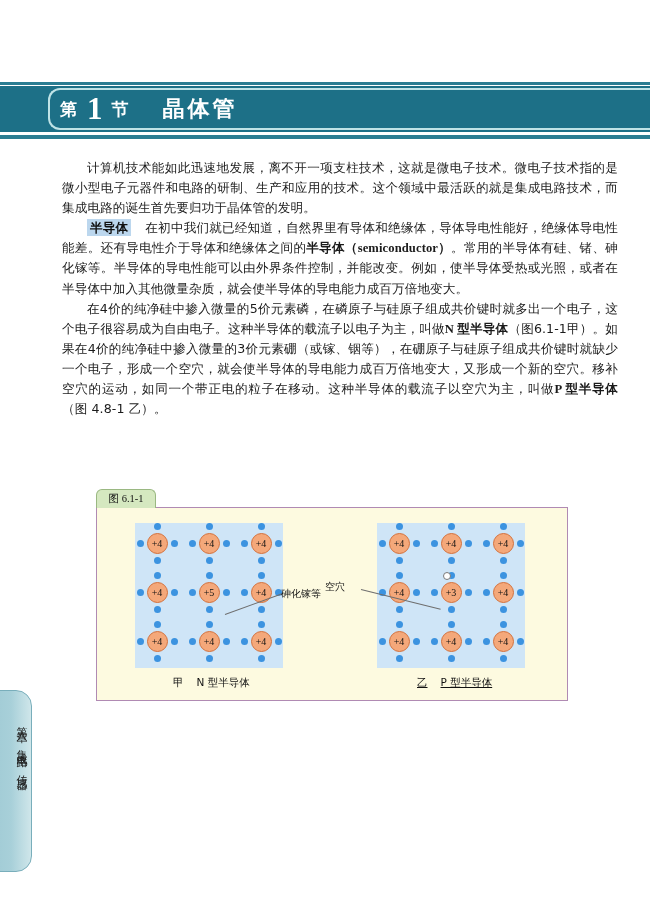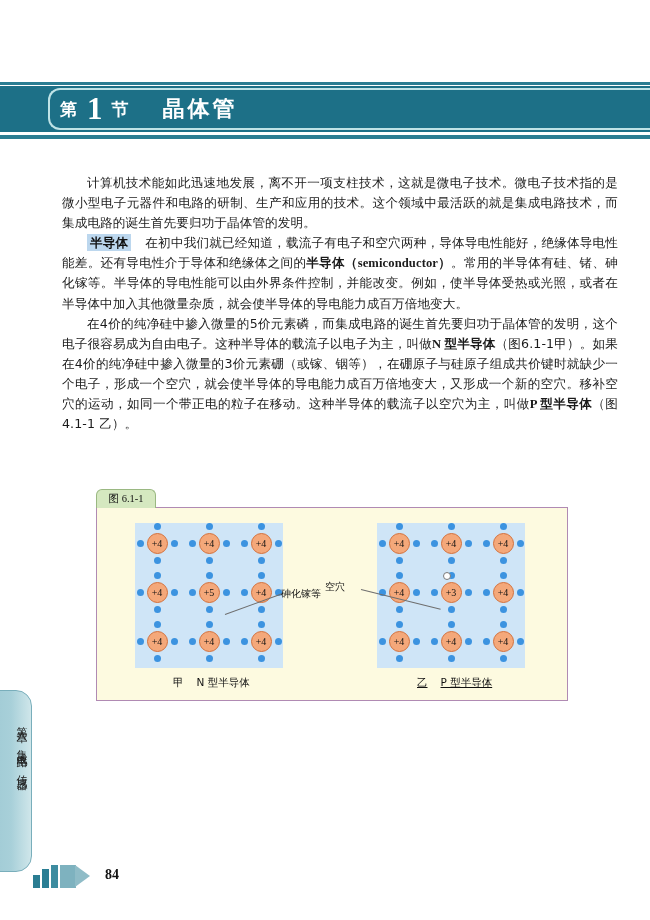--- a/index.html
+++ b/index.html
@@ -86,21 +86,21 @@
   }
   .hdr-title {
     font-size: 22px;
     letter-spacing: 3px;
   }
 
   
   .content {
     position: absolute;
     left: 62px;
-    top: 173px;
+    top: 158px;
     width: 556px;
   }
   p.para {
     font-size: 12.6px;
     line-height: 20.1px;
     color: #1b1b1b;
     text-align: justify;
     text-indent: 25px;
     font-family: "DejaVu Sans", "Liberation Sans", sans-serif;
     letter-spacing: 0.1px;
@@ -306,26 +306,26 @@
     <span class="hdr-title">晶体管</span>
   </div>
 
   <div class="content">
 
     <p class="para">
       <span>计算机技术能如此迅速地发展，离不开一项支柱技术，这就是微电子技术。微电子技术指的是微小型电子元器件和电路的研制、生产和应用的技术。这个领域中最活跃的就是集成电路技术，而集成电路的诞生首先要归功于晶体管的发明。</span>
     </p>
 
     <p class="para">
-      <span class="term">半导体</span><span>在初中我们就已经知道，载流子有电子和空穴两种，导体导电性能好，绝缘体导电性能差。还有导电性介于导体和绝缘体之间的</span><span class="bold-en">半导体</span><span class="bold-en">（semiconductor）</span><span>。常用的半导体有硅、锗、砷化镓等。半导体的导电性能可以由外界条件控制，并能改变。例如，使半导体受热或光照，或者在半导体中加入其他微量杂质，就会使半导体的导电能力成百万倍地变大。</span>
+      <span class="term">半导体</span><span>在初中我们就已经知道，自然界里有导体和绝缘体，导体导电性能好，绝缘体导电性能差。还有导电性介于导体和绝缘体之间的</span><span class="bold-en">半导体</span><span class="bold-en">（semiconductor）</span><span>。常用的半导体有硅、锗、砷化镓等。半导体的导电性能可以由外界条件控制，并能改变。例如，使半导体受热或光照，或者在半导体中加入其他微量杂质，就会使半导体的导电能力成百万倍地变大。</span>
     </p>
 
 
     <p class="para">
-      <span>在4价的纯净硅中掺入微量的5价元素磷，而集成电路的诞生首先要归功于晶体管的发明，这个电子很容易成为自由电子。这种半导体的载流子以电子为主，叫做</span><span class="bold-en">N 型半导体</span><span>（图6.1-1甲）。如果在4价的纯净硅中掺入微量的3价元素硼（或镓、铟等），在硼原子与硅原子组成共价键时就缺少一个电子，形成一个空穴，就会使半导体的导电能力成百万倍地变大，又形成一个新的空穴。移补空穴的运动，如同一个带正电的粒子在移动。这种半导体的载流子以空穴为主，叫做</span><span class="bold-en">P 型半导体</span><span>（图 4.1-1 乙）。</span>
+      <span>在4价的纯净硅中掺入微量的5价元素磷，在磷原子与硅原子组成共价键时就多出一个电子，这个电子很容易成为自由电子。这种半导体的载流子以电子为主，叫做</span><span class="bold-en">N 型半导体</span><span>（图6.1-1甲）。如果在4价的纯净硅中掺入微量的3价元素硼（或镓、铟等），在硼原子与硅原子组成共价键时就缺少一个电子，形成一个空穴，就会使半导体的导电能力成百万倍地变大，又形成一个新的空穴。移补空穴的运动，如同一个带正电的粒子在移动。这种半导体的载流子以空穴为主，叫做</span><span class="bold-en">P 型半导体</span><span>（图 4.8-1 乙）。</span>
     </p>
 
   </div>
 
   <div class="figure-wrap">
     <div class="fig-tab">图 6.1-1</div>
     <div class="fig-body">
 
       <div class="lattice-panel left" id="lat-left">
           <div class="edot" style="left: 18.5px; top: -0.5px;"></div>
@@ -442,24 +442,14 @@
 
   <div class="content" style="top:718px;">
 
 
 
   </div>
 
   <div class="chapter-tab"></div>
   <div class="chapter-text chapter-text-pos">第六章 集成电路 传感器</div>
 
-  <div class="footer">
-    <div class="bar-set">
-      <div class="fbar b1"></div>
-      <div class="fbar b2"></div>
-      <div class="fbar b3"></div>
-      <div class="fbar b4"></div>
-    </div>
-    <div class="farrow"></div>
-    <div class="page-num">84</div>
-  </div>
 
 </div>
 
 </body></html>

